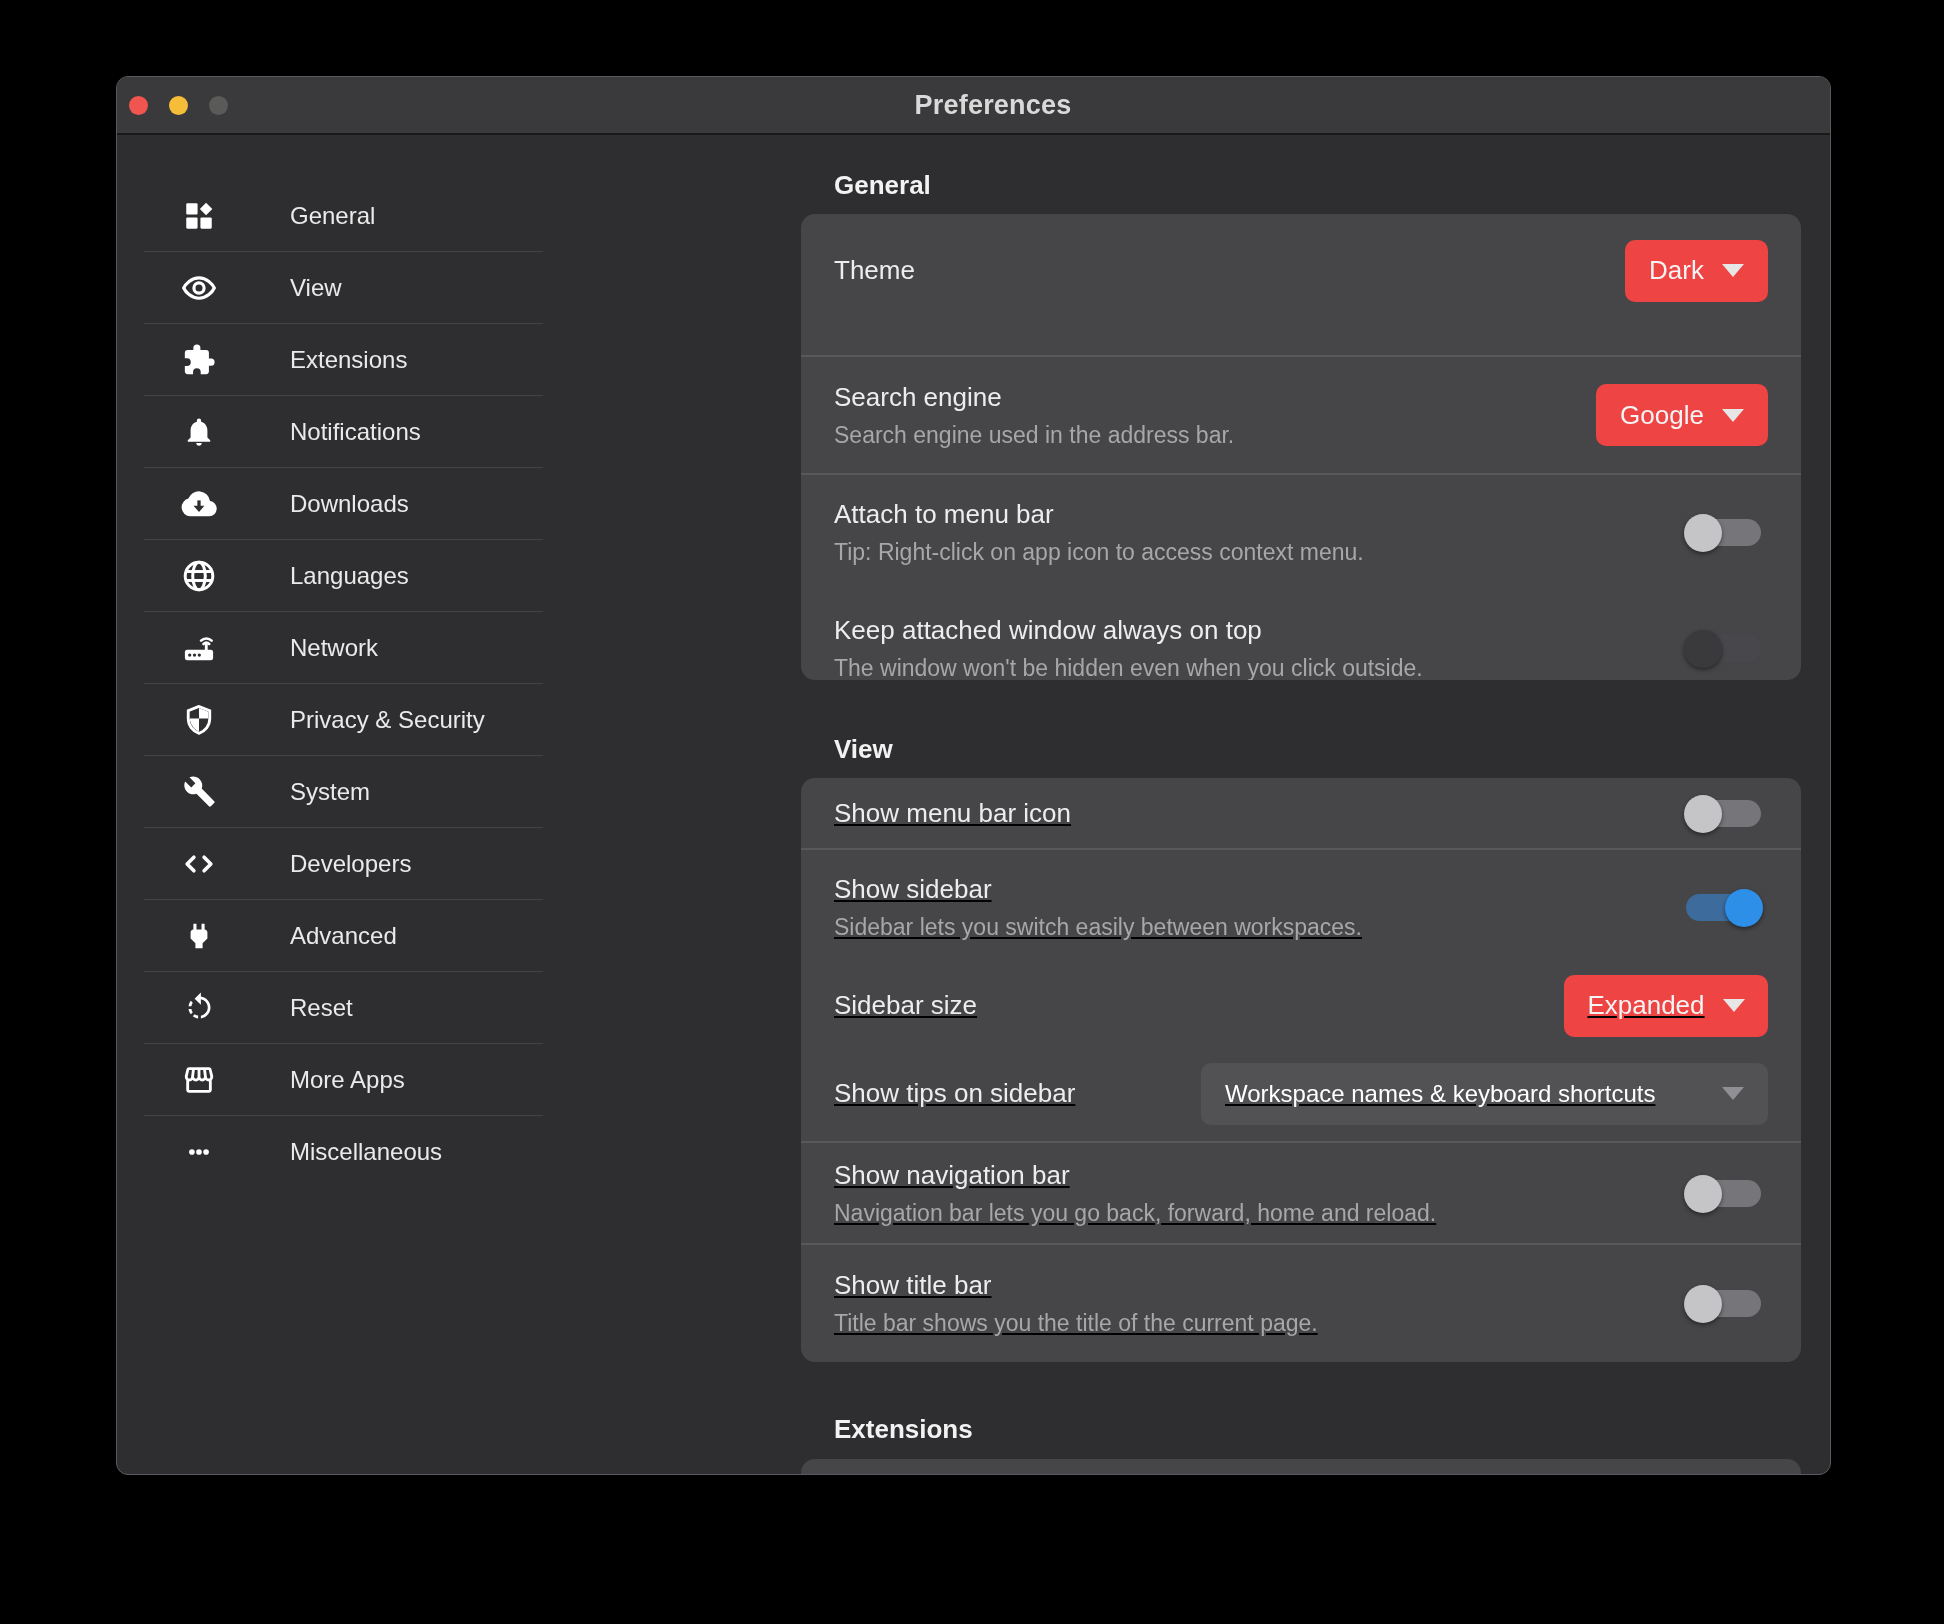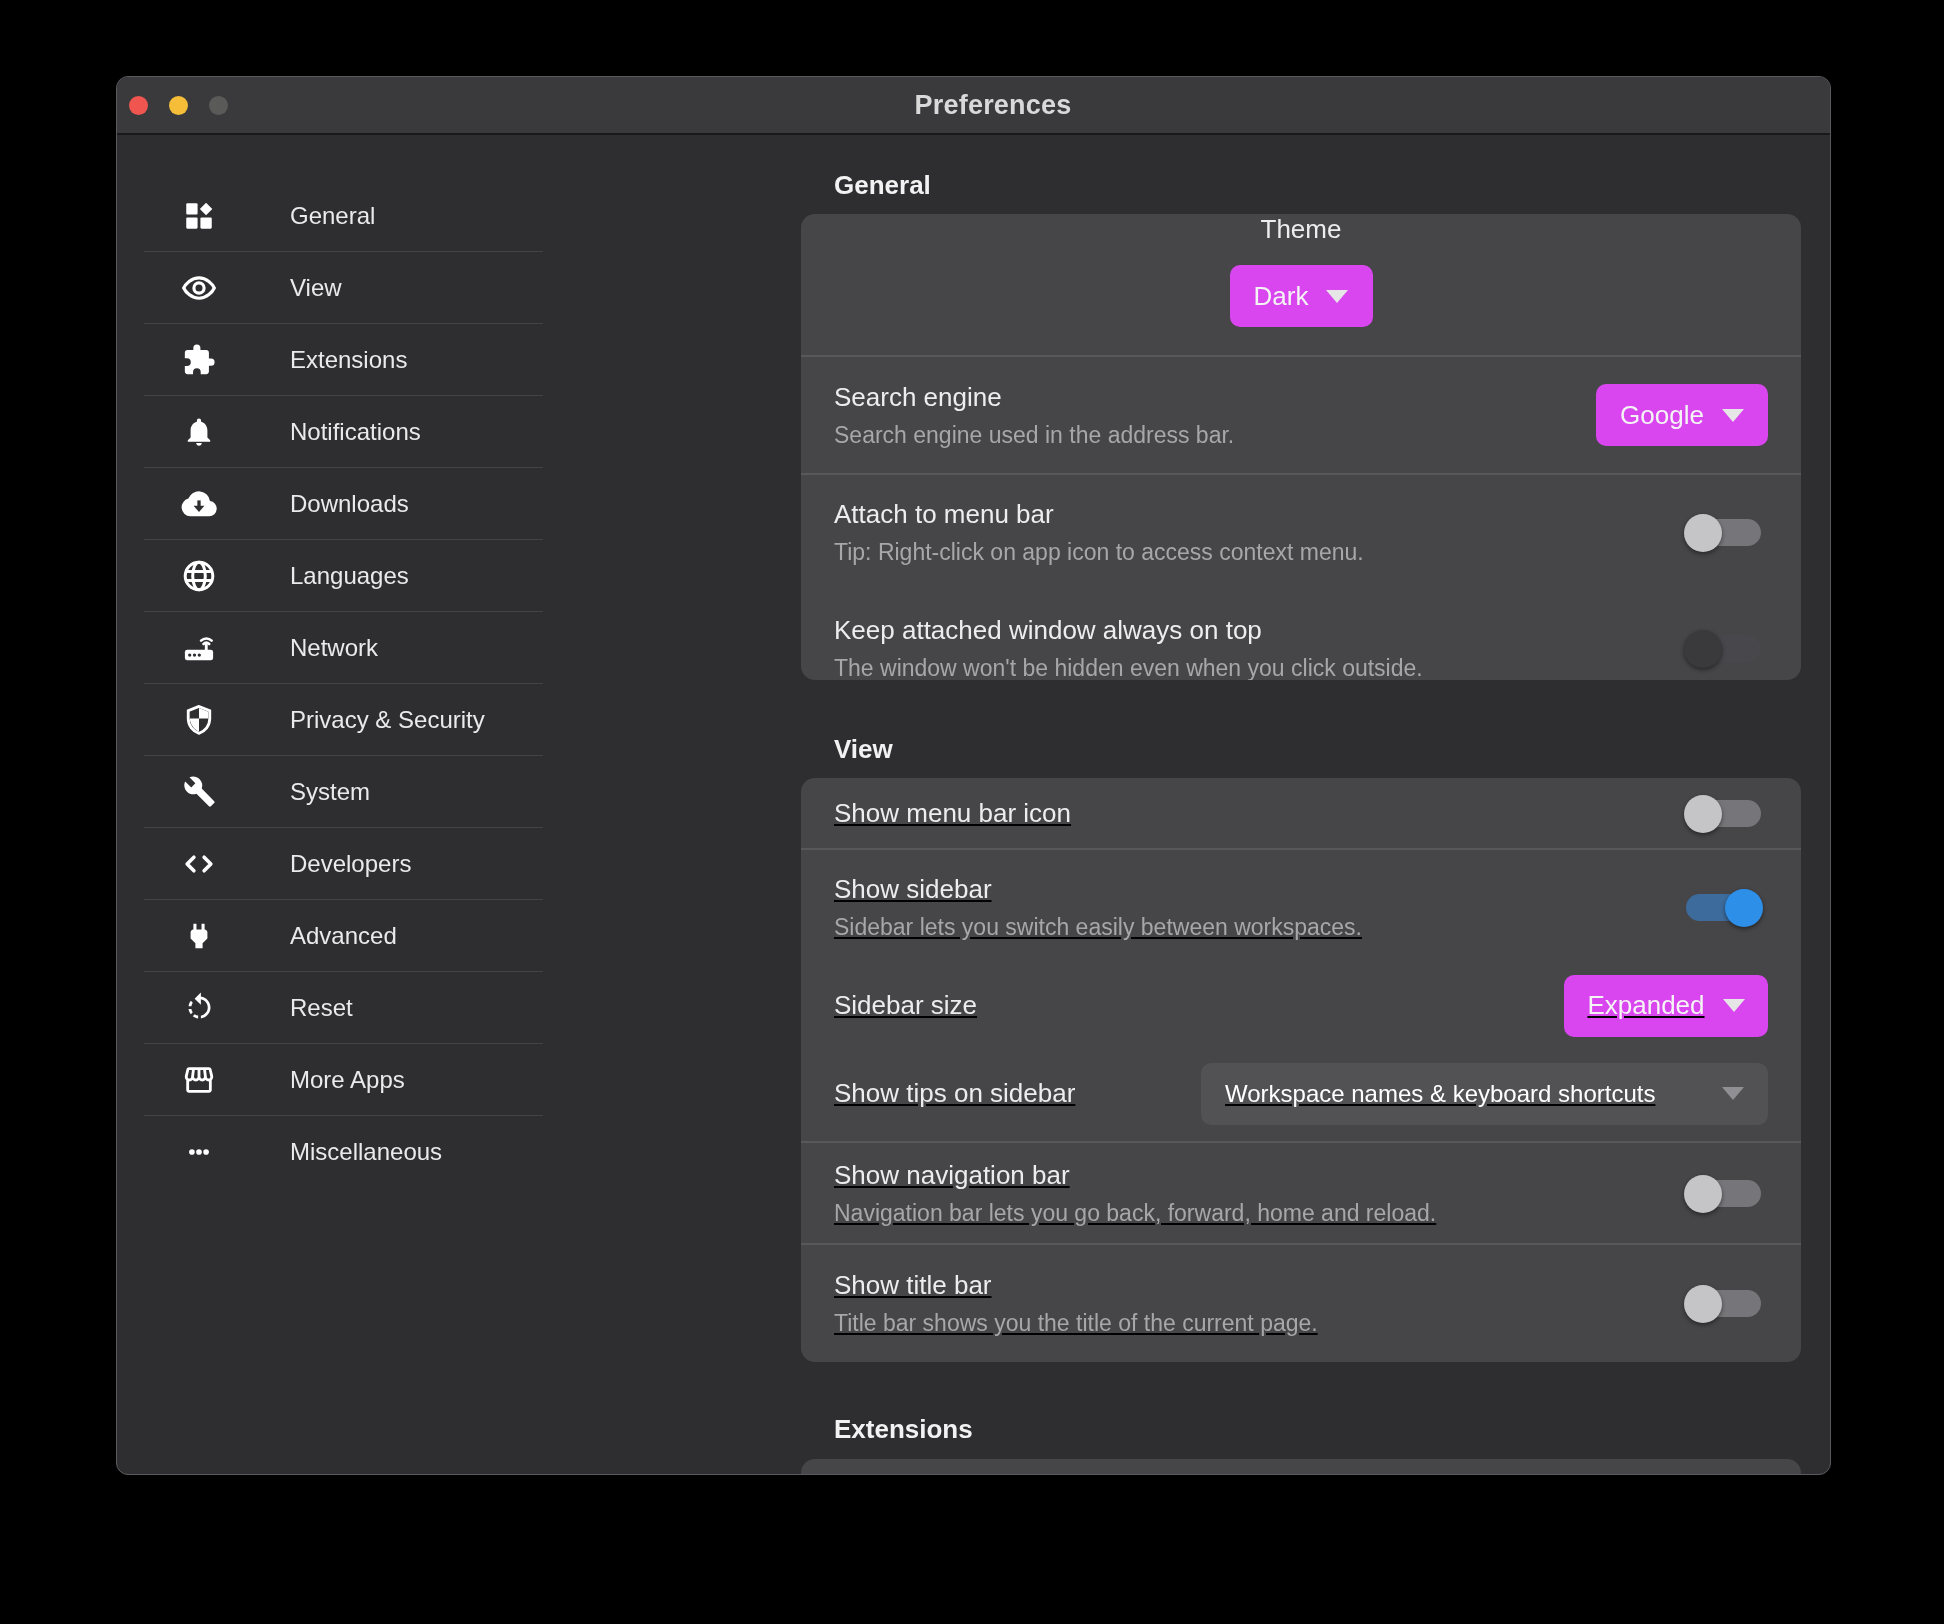--- a/index.html
+++ b/index.html
@@ -54,34 +54,34 @@
   #card-extensions{top:1382px;height:80px;}
   .row{
     display:flex;align-items:center;justify-content:space-between;
     box-sizing:border-box;padding:0 33px;
   }
   .row.sep{border-top:2px solid rgba(255,255,255,.10);}
   .row.toggle-row{padding-right:40px;}
   .rlabel{font-size:26px;color:#ededee;}
   .rdesc{font-size:23px;color:#a7a7aa;margin-top:9px;}
   
-  .row-theme{height:113px;flex-direction:column;}
+  .row-theme{height:113px;}
   .row-search{height:118px;margin-top:28px;}
   .row-attach{height:116px;gap:24px;}
   .row-keep{height:119px;}
   
   .row-menuicon{height:70px;}
   .row-showsidebar{height:117px;}
   .row-sidebarsize{height:81px;}
   .row-tips{height:95px;}
   .row-nav{height:102px;}
   .row-titlebar{height:119px;}
   
   .dd{
-    height:62px;border-radius:10px;background:#d946ef;display:flex;
+    height:62px;border-radius:10px;background:#ef4444;display:flex;
     align-items:center;justify-content:center;gap:18px;box-sizing:border-box;
     cursor:default;flex:none;
   }
   .dd .dd-text{font-size:26px;color:#f4f4f4;}
   .caret{
     width:0;height:0;border-left:11px solid transparent;border-right:11px solid transparent;
     border-top:13px solid #e6e6e6;flex:none;
   }
   .dd-dark{width:143px;}
   .dd-google{width:172px;}

